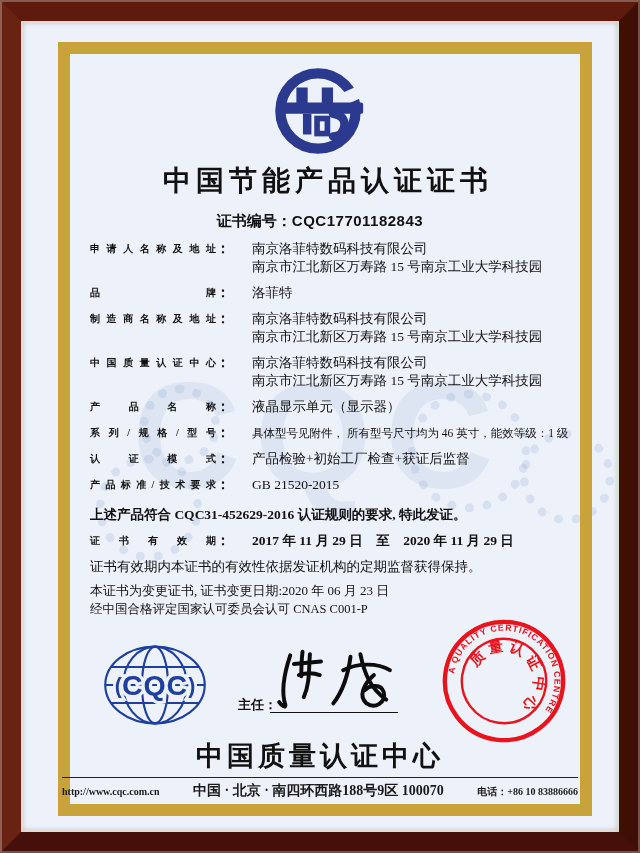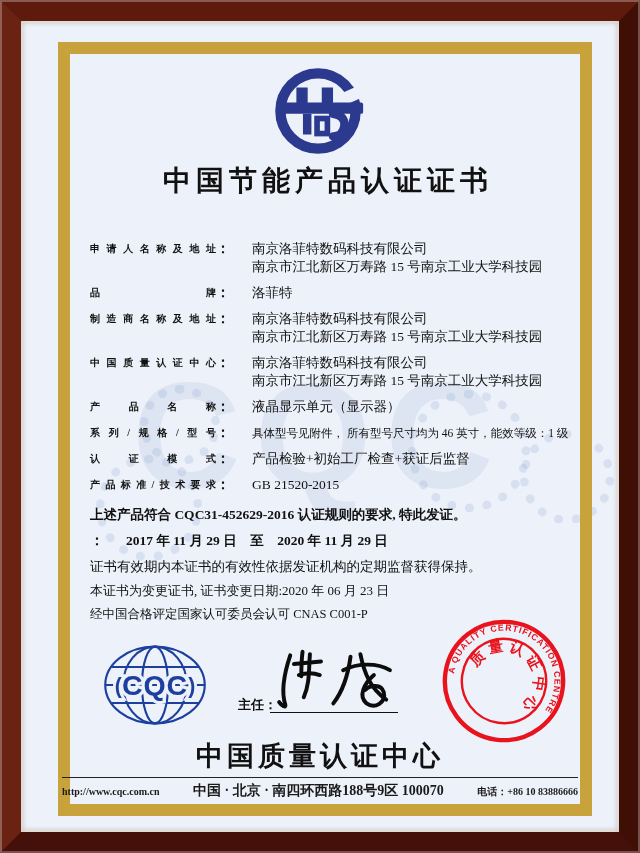--- a/index.html
+++ b/index.html
@@ -27,21 +27,21 @@
   
   .fields{position:absolute;left:90px;right:66px;top:240px;z-index:2;font-size:13.5px;line-height:18px;}
   .row{display:flex;margin-bottom:8px;}
   .lab{display:inline-block;width:126px;font-weight:bold;font-size:10px;white-space:nowrap;
        text-align:justify;text-align-last:justify;flex:none;}
   .colon{font-weight:bold;font-size:14px;flex:none;}
   .val{margin-left:22px;}
   .val.small{font-size:11.5px;}
   .statement{font-weight:bold;font-size:13.5px;margin-bottom:8px;margin-top:12px;}
   .note0{font-weight:normal;font-size:13.5px;margin-bottom:6px;}
-  .note1{font-size:13px;margin-bottom:5px;}
+  .note1{font-size:13px;}
   .note2{font-size:12.5px;}
   
   .globe{position:absolute;left:102px;top:644px;z-index:2;}
   .director{position:absolute;left:238px;top:696px;z-index:2;font-weight:bold;font-size:13px;}
   .sig{position:absolute;left:268px;top:648px;z-index:2;}
   .sigline{position:absolute;left:270px;top:712px;width:128px;border-bottom:1.5px solid #111;z-index:2;}
   .stamp{position:absolute;left:441px;top:618px;z-index:3;}
   .issuer{position:absolute;left:0;right:0;top:738px;text-align:center;z-index:2;
           font-family:"Liberation Sans",sans-serif;font-weight:bold;font-size:27px;letter-spacing:4px;}
   .footline{position:absolute;left:62px;right:62px;top:777px;border-top:1.5px solid #222;z-index:2;}
@@ -72,20 +72,23 @@
       <rect x="27" y="25" width="12" height="18" fill="#2b3a8e"></rect>
       <rect x="54" y="25" width="12" height="18" fill="#2b3a8e"></rect>
       <rect x="34" y="53" width="9" height="22" fill="#2b3a8e"></rect>
       <rect x="49" y="58" width="11" height="16" fill="none" stroke="#2b3a8e" stroke-width="6"></rect>
       <path d="M66,53 c9,1 13,6 12,13 c-1,8 -7,11 -12,11" stroke="#2b3a8e" stroke-width="9" fill="none" stroke-linecap="round"></path>
     </svg>
   </div>
 
   <div class="title">中国节能产品认证证书</div>
 
+  <div class="certno">
+    <span>证书编号：</span><span class="num">CQC17701182843</span>
+  </div>
 
   <div class="fields">
     <div id="fields">
         <div class="row">
           <span class="lab">申请人名称及地址</span>
           <span class="colon">：</span>
           <div class="val">
             <div>南京洛菲特数码科技有限公司</div>
             <div>南京市江北新区万寿路 15 号南京工业大学科技园</div>
           </div>
@@ -137,20 +140,21 @@
         <div class="row">
           <span class="lab">产品标准/技术要求</span>
           <span class="colon">：</span>
           <div class="val">
             <div>GB 21520-2015</div>
           </div>
         </div>
       </div>
     <div class="statement">上述产品符合 CQC31-452629-2016 认证规则的要求, 特此发证。</div>
     <div class="row">
+      <span class="lab">证书有效期</span>
         <span class="colon">：</span>
       <div class="val" style="font-weight:bold">2017 年 11 月 29 日　至　2020 年 11 月 29 日</div>
     </div>
     <div class="note0">证书有效期内本证书的有效性依据发证机构的定期监督获得保持。</div>
     <div class="note1">本证书为变更证书, 证书变更日期:2020 年 06 月 23 日</div>
     <div class="note2">经中国合格评定国家认可委员会认可 CNAS C001-P</div>
   </div>
 
   <div class="globe">
     <svg width="106" height="82" viewBox="0 0 130 100">

